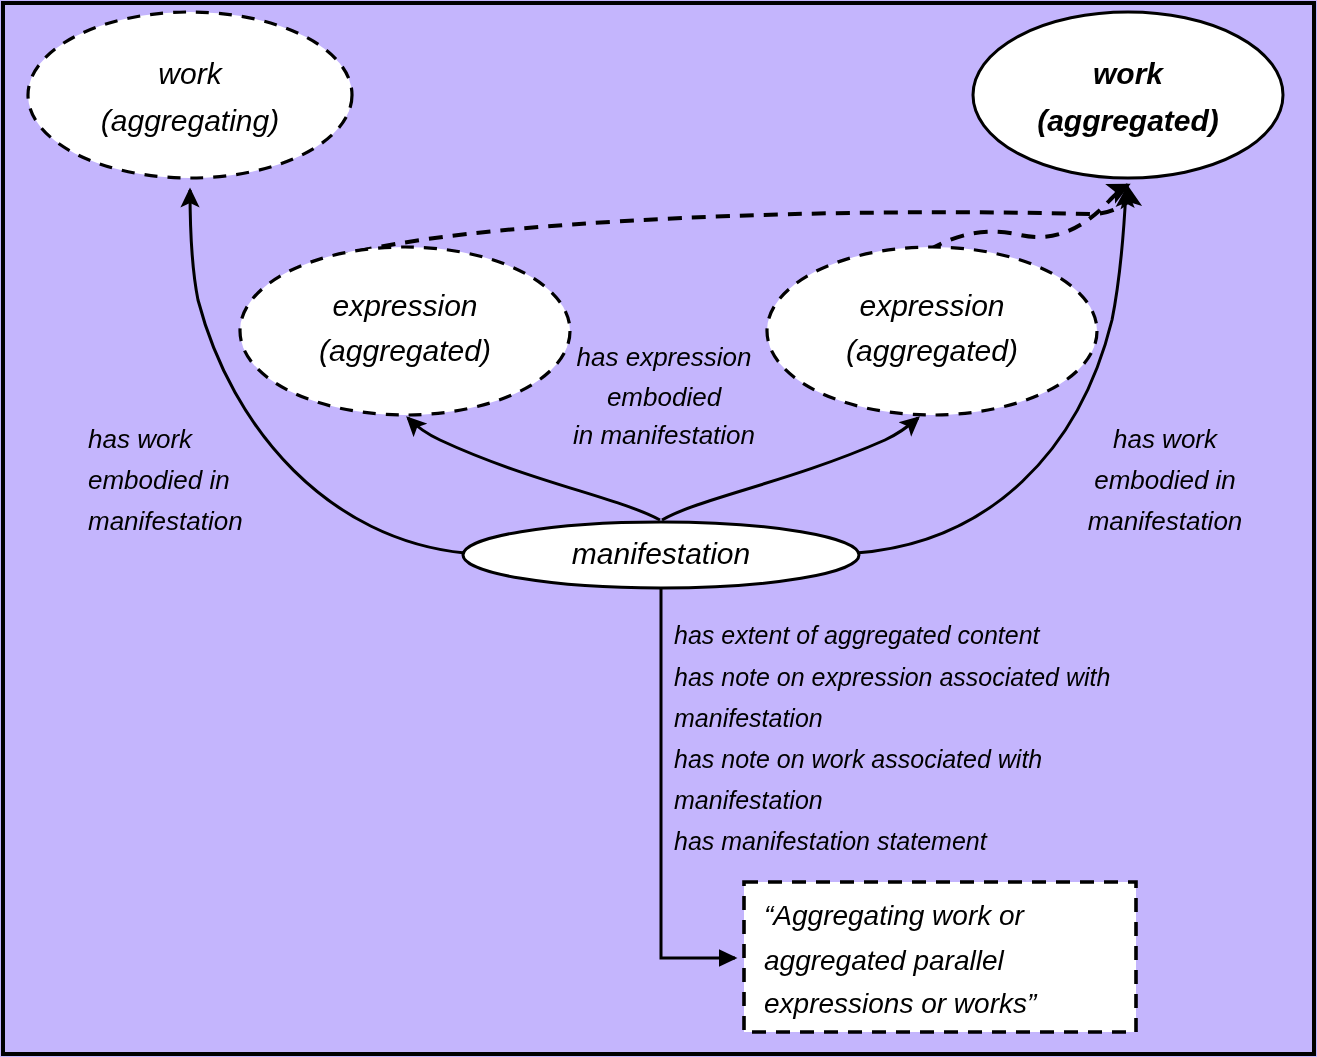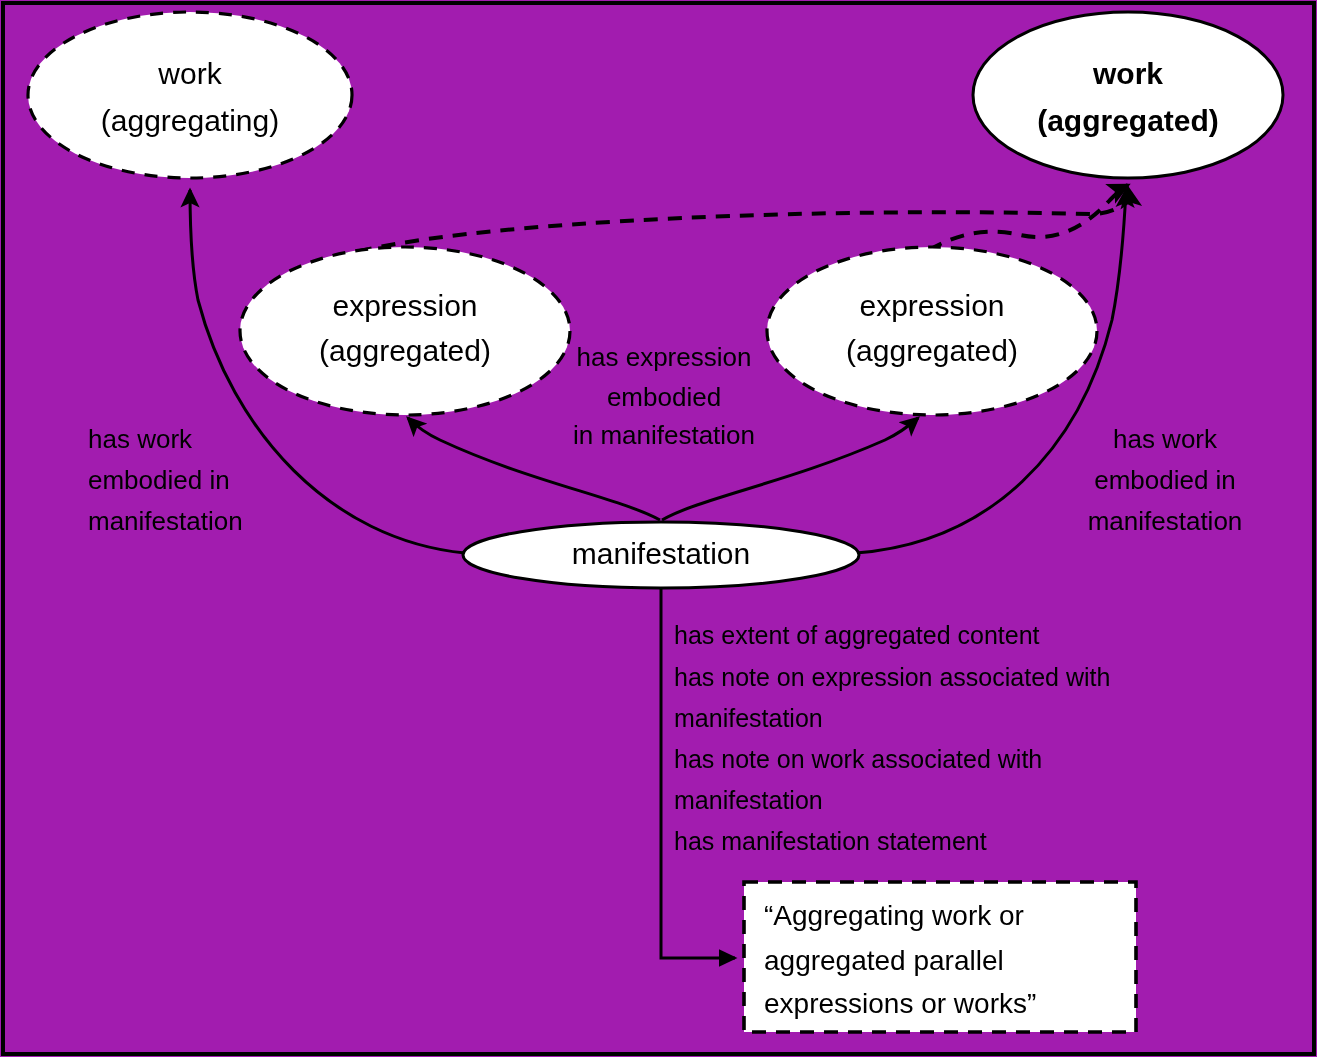--- a/index.html
+++ b/index.html
@@ -7,22 +7,23 @@
     padding: 0;
     background: #ffffff;
   }
   body {
     font-family: "Liberation Sans", sans-serif;
   }
   #diagram-root {
     position: relative;
     width: 1317px;
     height: 1057px;
-    background: #a21caf;
+    background: #c4b5fd;
     overflow: hidden;
+    font-style: italic;
   }
   #diagram-svg {
     display: block;
     width: 1317px;
     height: 1057px;
   }
   .node-label {
     font-family: "Liberation Sans", sans-serif;
     font-size: 30px;
     fill: #000000;

